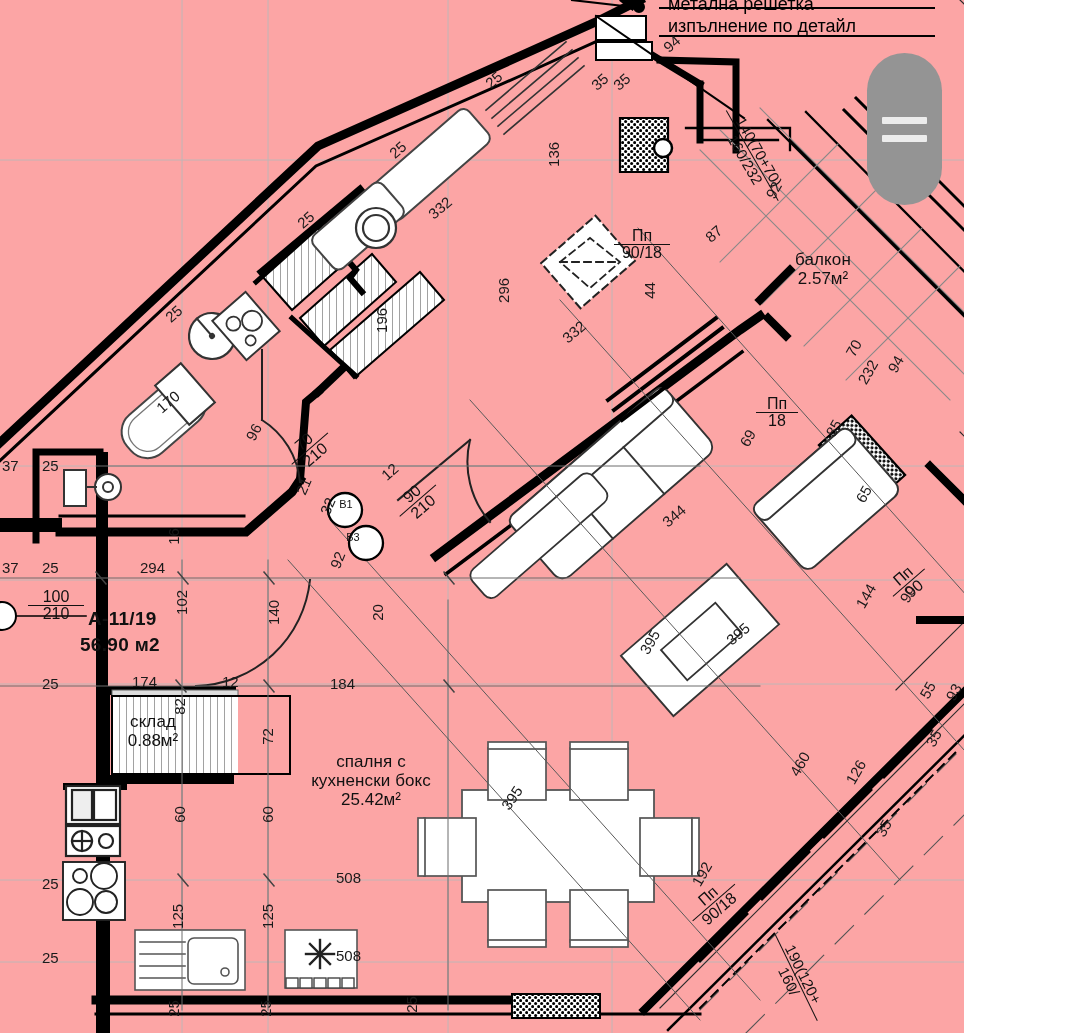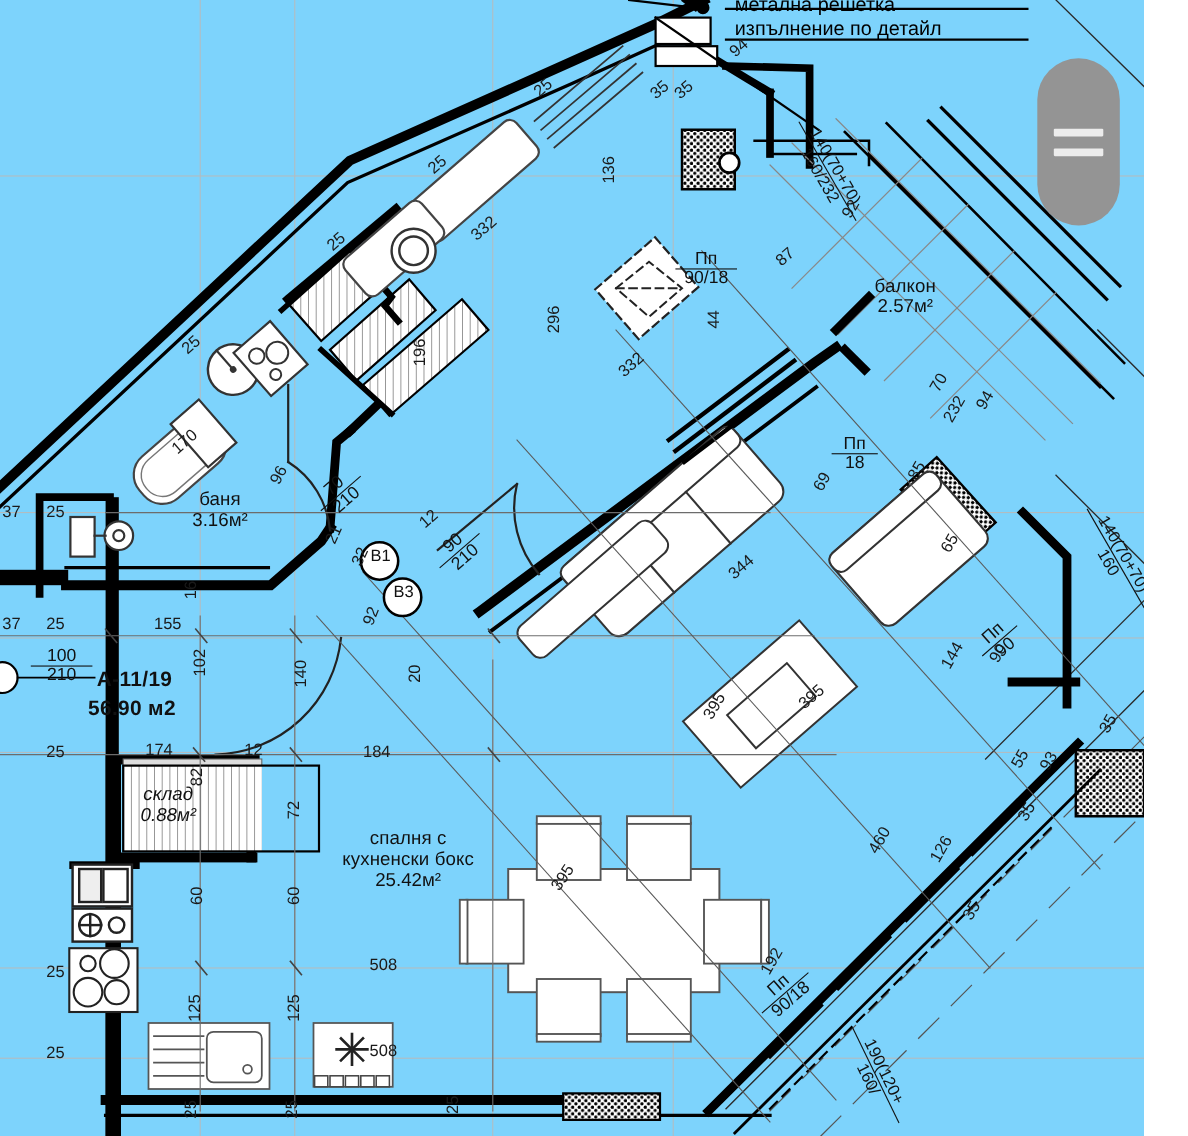--- a/index.html
+++ b/index.html
@@ -3,23 +3,23 @@
 <meta charset="utf-8">
 <style>
   * { box-sizing: border-box; }
   html, body {
     margin: 0; padding: 0;
     background: #ffffff;
     font-family: "Liberation Sans", sans-serif;
   }
   #stage {
     position: relative;
-    width: 1040px;
+    width: 964px;
     height: 1033px;
-    background: #7dd3fc;
+    background: #fca5a5;
     overflow: hidden;
   }
   #plan-svg { position: absolute; left: 0; top: 0; }
 
   
   .lbl {
     position: absolute;
     color: #111;
     white-space: nowrap;
     line-height: 1.12;
@@ -52,21 +52,21 @@
     font-size: 19px;
     font-weight: bold;
     letter-spacing: .3px;
   }
   .note {
     font-size: 18px;
     font-weight: 400;
     color: #000;
   }
   .door-tag {
-    font-size: 15px;
+    font-size: 11px;
     font-weight: 400;
     text-align: center;
   }
   .frac {
     font-size: 16px;
     text-align: center;
     line-height: 1.02;
   }
   .frac .top { display:block; }
   .frac .bot { display:block; border-top: 1.3px solid #111; padding-top:0px; }
@@ -445,47 +445,43 @@
         <line x1="320" y1="940" x2="320" y2="968"></line>
         <line x1="306" y1="954" x2="334" y2="954"></line>
       </g>
     </g>
   </svg>
 
   <div class="lbl note" style="left:668px; top:-6px;">метална решетка</div>
   <div class="lbl note" style="left:668px; top:16px;">изпълнение по детайл</div>
 
 
-  <div class="lbl room-blk" style="left:140px; top:444px; width:120px;">
-    <div class="room-name">баня</div>
-    <div class="room-area">3.16м²</div>
-  </div>
 
   <div class="lbl room-blk" style="left:768px; top:250px; width:110px;">
     <div class="room-name">балкон</div>
     <div class="room-area">2.57м²</div>
   </div>
 
 
   <div class="lbl room-blk" style="left:276px; top:752px; width:190px;">
     <div class="room-name">спалня с</div>
     <div class="room-name">кухненски бокс</div>
     <div class="room-area">25.42м²</div>
   </div>
 
-  <div class="lbl room-blk" style="left:98px; top:712px; width:110px;font-style:italic;">
+  <div class="lbl room-blk" style="left:98px; top:712px; width:110px;">
     <div class="room-name">склад</div>
     <div class="room-area">0.88м²</div>
   </div>
 
   <div class="lbl apt-code" style="left:88px; top:608px;">A-11/19</div>
   <div class="lbl apt-area" style="left:80px; top:634px;">56.90 м2</div>
 
   <div class="lbl door-tag" style="left:329px; top:498px; width:34px;">B1</div>
-  <div class="lbl door-tag" style="left:350px; top:531px; width:34px;">B3</div>
+  <div class="lbl door-tag" style="left:336px; top:531px; width:34px;">B3</div>
 
   <div class="lbl frac" style="left:28px; top:589px; width:56px;">
     <span class="top">100</span>
     <span class="bot">210</span>
   </div>
 
   <div class="lbl frac" style="left:286px; top:432px; width:48px; transform:rotate(-41deg);">
     <span class="top">70</span>
     <span class="bot">210</span>
   </div>
@@ -531,21 +527,21 @@
   </div>
 
   <div class="lbl dim" style="left:486px; top:72px; transform:rotate(-41deg);">25</div>
   <div class="lbl dim" style="left:390px; top:142px; transform:rotate(-41deg);">25</div>
   <div class="lbl dim" style="left:298px; top:212px; transform:rotate(-41deg);">25</div>
   <div class="lbl dim" style="left:166px; top:306px; transform:rotate(-41deg);">25</div>
   <div class="lbl dim" style="left:42px;  top:458px;">25</div>
   <div class="lbl dim" style="left:2px;   top:458px;">37</div>
   <div class="lbl dim" style="left:2px;   top:560px;">37</div>
   <div class="lbl dim" style="left:42px;  top:560px;">25</div>
-  <div class="lbl dim" style="left:140px; top:560px;">155</div>
+  <div class="lbl dim" style="left:140px; top:560px;">294</div>
   <div class="lbl dim" style="left:166px; top:528px; transform:rotate(-90deg);">16</div>
   <div class="lbl dim" style="left:170px; top:594px; transform:rotate(-90deg);">102</div>
   <div class="lbl dim" style="left:132px; top:674px;">174</div>
   <div class="lbl dim" style="left:222px; top:674px;">12</div>
   <div class="lbl dim" style="left:172px; top:698px; transform:rotate(-90deg);">82</div>
   <div class="lbl dim" style="left:260px; top:728px; transform:rotate(-90deg);">72</div>
   <div class="lbl dim" style="left:172px; top:806px; transform:rotate(-90deg);">60</div>
   <div class="lbl dim" style="left:260px; top:806px; transform:rotate(-90deg);">60</div>
   <div class="lbl dim" style="left:166px; top:908px; transform:rotate(-90deg);">125</div>
   <div class="lbl dim" style="left:256px; top:908px; transform:rotate(-90deg);">125</div>

